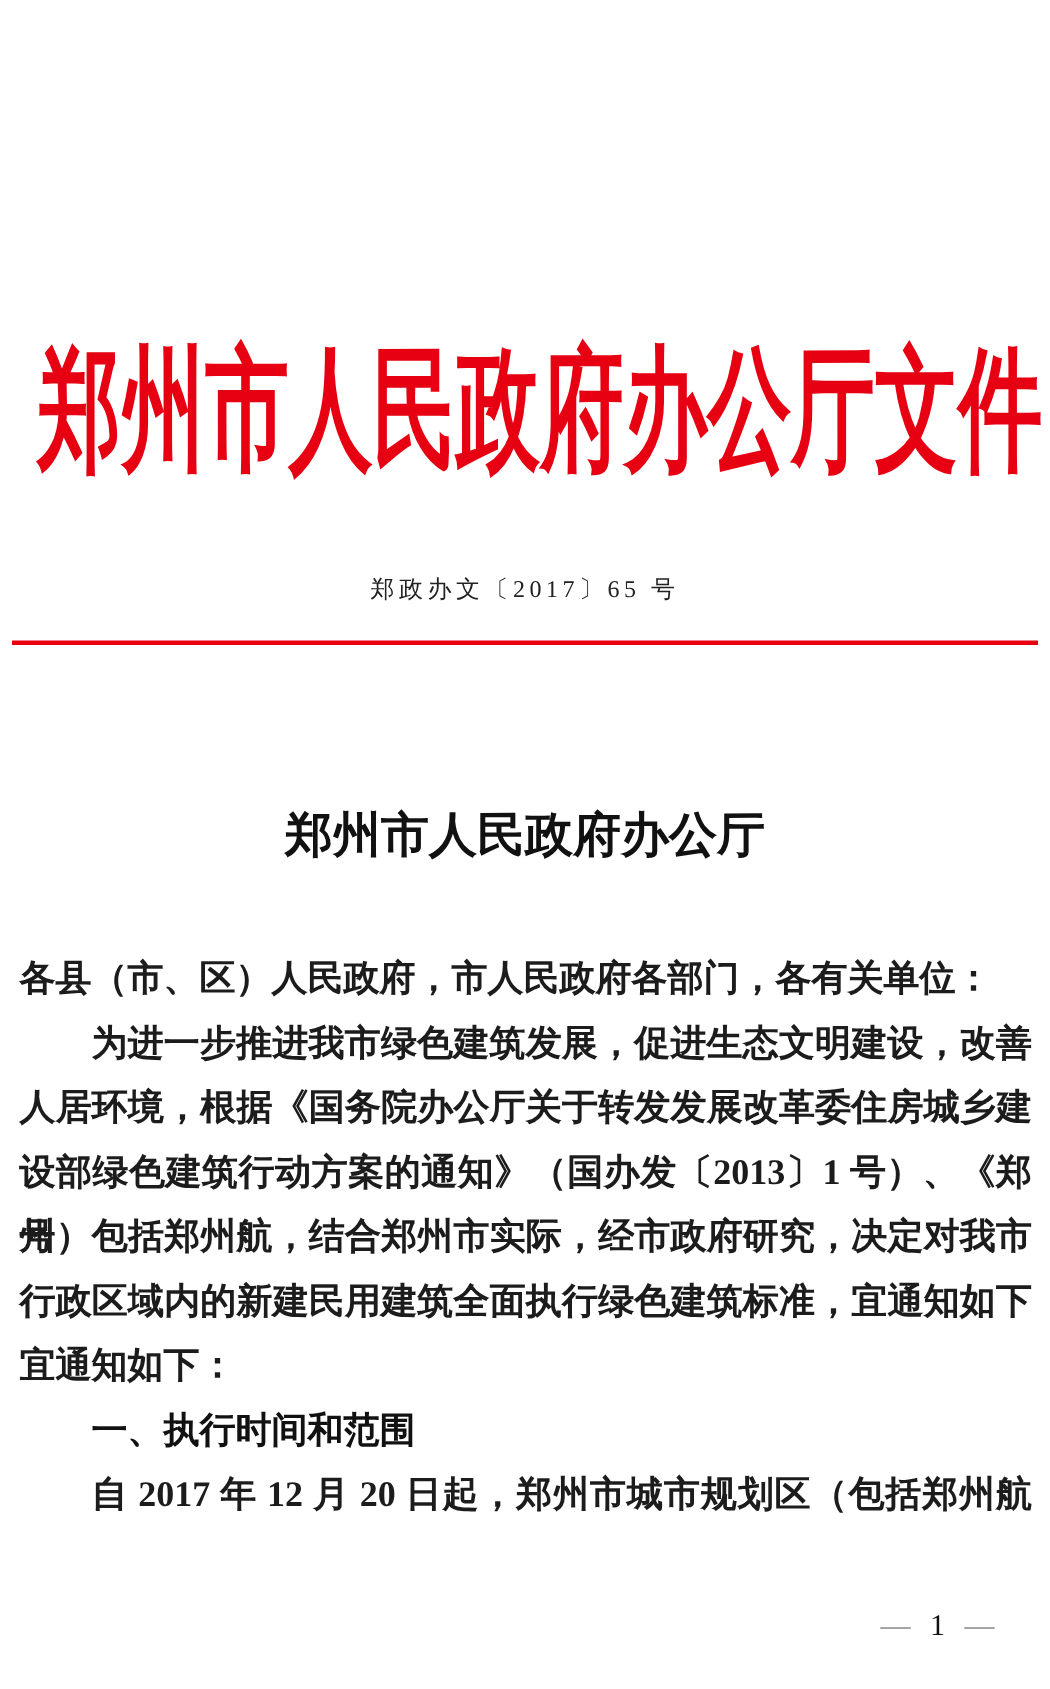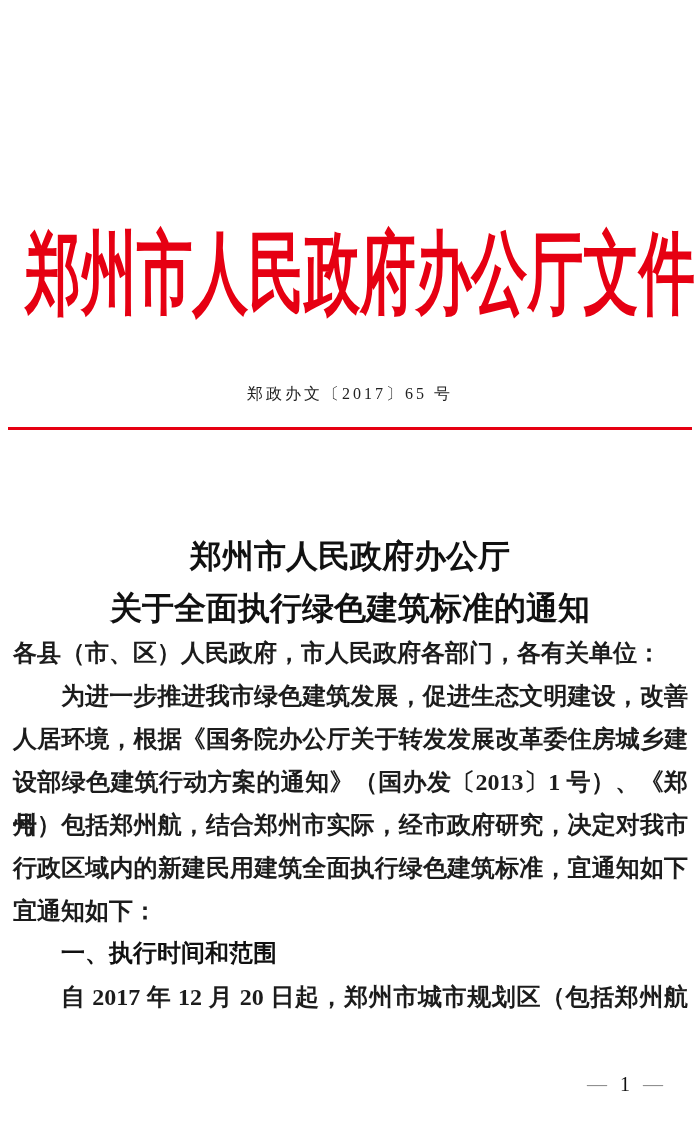--- a/index.html
+++ b/index.html
@@ -97,21 +97,21 @@
   .line.fill {
     white-space: normal;
     text-align: justify;
     text-align-last: justify;
   }
   .line.indent {
     text-indent: 48px;
   }
   .line.heading {
     font-weight: bold;
-    font-family: Liberation Mono, monospace;
+    font-family: Liberation Serif, serif;
     color: #111111;
   }
 
   
   .page-number {
     position: absolute;
     top: 1072px;
     right: 37px;
     font-size: 20px;
     line-height: 24px;
@@ -134,21 +134,20 @@
   <div class="banner">
     <span class="banner-text">郑州市人民政府办公厅文件</span>
   </div>
 
   <div class="doc-number">郑政办文〔2017〕65 号</div>
 
   <div class="red-rule"></div>
 
   <div class="doc-title">
     <div>郑州市人民政府办公厅</div>
-    <div>关于全面执行绿色建筑标准的通知</div>
   </div>
 
   <div class="body-text">
     <div class="line">各县（市、区）人民政府，市人民政府各部门，各有关单位：</div>
     <div class="line fill indent">为进一步推进我市绿色建筑发展，促进生态文明建设，改善</div>
     <div class="line fill">人居环境，根据《国务院办公厅关于转发发展改革委住房城乡建</div>
     <div class="line fill">设部绿色建筑行动方案的通知》（国办发〔2013〕1 号）、《郑州</div>
     <div class="line fill">号）包括郑州航，结合郑州市实际，经市政府研究，决定对我市</div>
     <div class="line fill">行政区域内的新建民用建筑全面执行绿色建筑标准，宜通知如下</div>
     <div class="line">宜通知如下：</div>

